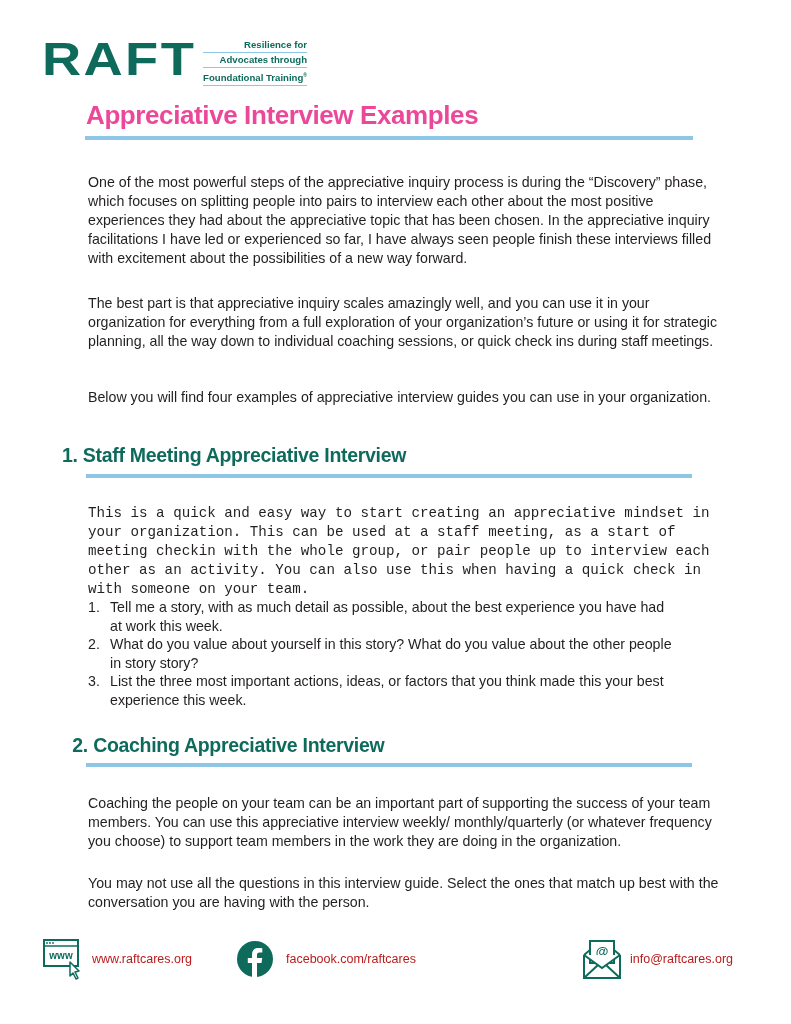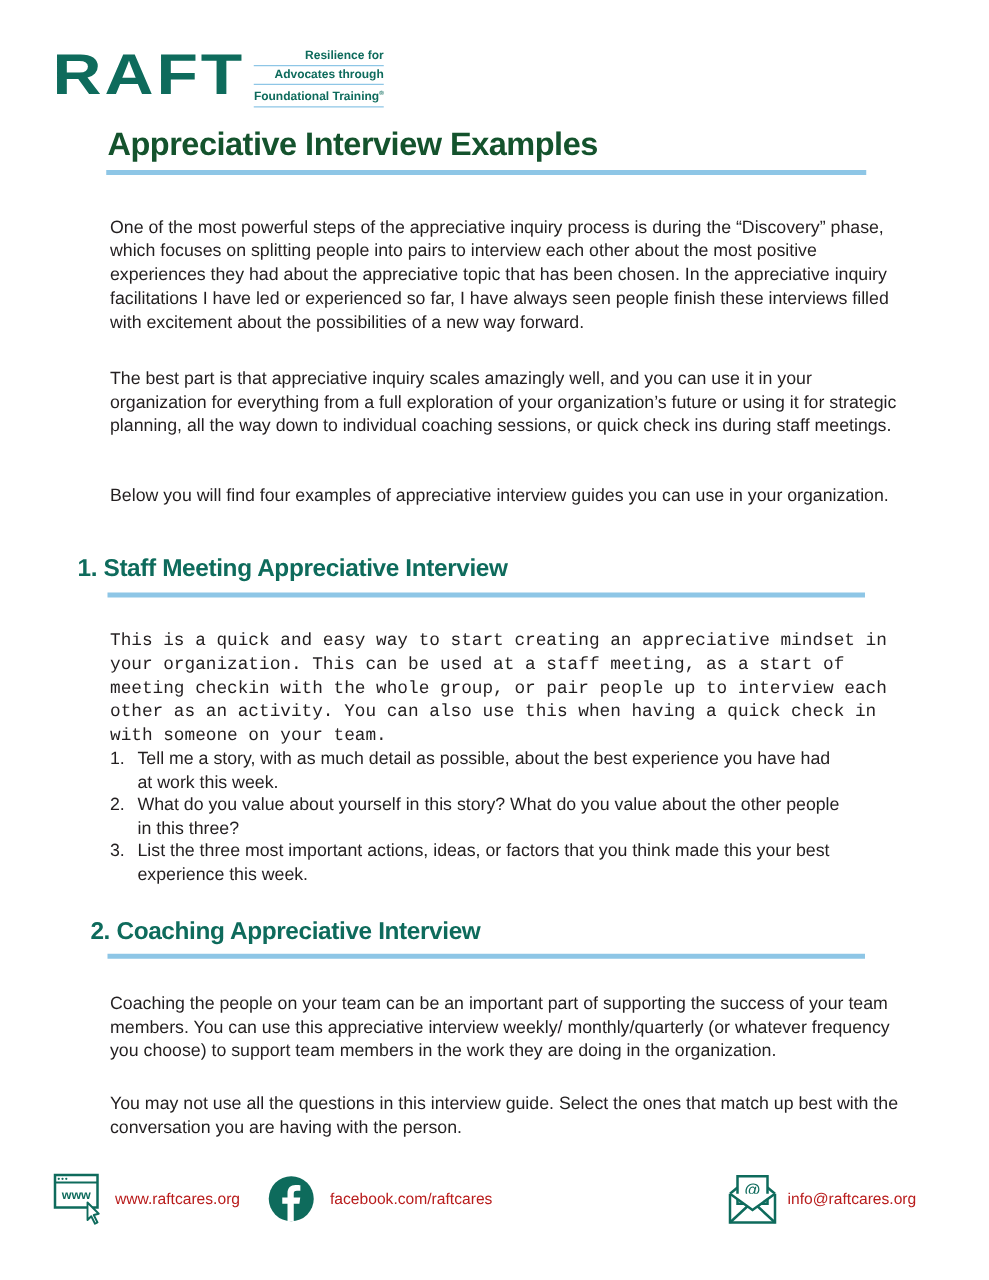--- a/index.html
+++ b/index.html
@@ -4,21 +4,21 @@
   <style>
     * { box-sizing: border-box; margin: 0; padding: 0; }
     html, body { width: 791px; height: 1024px; background: #ffffff; overflow: hidden; }
     body { position: relative; font-family: "Liberation Sans", sans-serif; color: #231f20; }
 
     .logo { position: absolute; left: 42px; top: 38px; display: flex; align-items: flex-start; }
     .logo-mark { font-family: "Liberation Sans", sans-serif; font-weight: 700; font-size: 46px; letter-spacing: 2px; color: #0e6b5c; line-height: 42px; transform: scaleX(1.18); transform-origin: left center; }
     .logo-tag { position: absolute; left: 161px; top: 1px; width: 104px; text-align: right; }
     .logo-tag-line { font-size: 9.6px; font-weight: 700; color: #0e6b5c; line-height: 12px; border-bottom: 1px solid #8ec6e6; padding-bottom: 1px; margin-bottom: 1px; white-space: nowrap; }
 
-    .page-title { position: absolute; left: 86px; top: 100px; font-size: 26px; font-weight: 700; color: #14532d; letter-spacing: -0.4px; }
+    .page-title { position: absolute; left: 86px; top: 100px; font-size: 26px; font-weight: 700; color: #ec4899; letter-spacing: -0.4px; }
     .rule { position: absolute; height: 4px; background: #8ec6e6; }
     .rule-title { left: 85px; top: 136px; width: 608px; }
     .rule-s1 { left: 86px; top: 474px; width: 606px; }
     .rule-s2 { left: 86px; top: 763px; width: 606px; }
 
     .para { position: absolute; left: 88px; width: 640px; font-size: 14.2px; line-height: 19px; color: #231f20; }
     .p1 { top: 173px; }
     .p2 { top: 294px; }
     .p3 { top: 388px; }
     .p4 { top: 504px; font-family: Liberation Mono, monospace; }
@@ -33,21 +33,21 @@
 
     .qlist { position: absolute; left: 88px; top: 598px; width: 640px; list-style: none; font-size: 14.2px; line-height: 18.5px; }
     .qlist li { display: flex; }
     .q-num { width: 22px; flex: 0 0 22px; }
     .q-text { flex: 1; padding-right: 50px; }
 
     .footer { position: absolute; left: 0; top: 938px; width: 666px; height: 44px; }
     .f-item { position: absolute; top: 0; display: flex; align-items: center; height: 42px; }
     .f-text { font-size: 12.5px; color: #b91c1c; margin-left: 10px; }
     .f-web { left: 42px; }
-    .f-fb { left: 214px; }
+    .f-fb { left: 236px; }
     .f-ig { left: 424px; }
     .f-mail { left: 582px; }
     .f-fb .f-text { margin-left: 12px; }
     .f-ig .f-text { margin-left: 14px; font-size: 12px; }
     .f-mail .f-text { margin-left: 8px; }
   </style>
 </head>
 <body>
 
 <div class="logo">
@@ -74,21 +74,21 @@
 
 <p class="para p4">This is a quick and easy way to start creating an appreciative mindset in your organization. This can be used at a staff meeting, as a start of meeting checkin with the whole group, or pair people up to interview each other as an activity. You can also use this when having a quick check in with someone on your team.</p>
 
 <ol class="qlist">
   <li>
     <span class="q-num">1.</span>
     <span class="q-text">Tell me a story, with as much detail as possible, about the best experience you have had at work this week.</span>
   </li>
   <li>
     <span class="q-num">2.</span>
-    <span class="q-text">What do you value about yourself in this story? What do you value about the other people in this three?</span>
+    <span class="q-text">What do you value about yourself in this story? What do you value about the other people in story story?</span>
   </li>
   <li>
     <span class="q-num">3.</span>
     <span class="q-text">List the three most important actions, ideas, or factors that you think made this your best experience this week.</span>
   </li>
 </ol>
 
 <h2 class="section-heading sh2">
   <span class="sh-num">2.</span>
   <span>Coaching Appreciative Interview</span>

